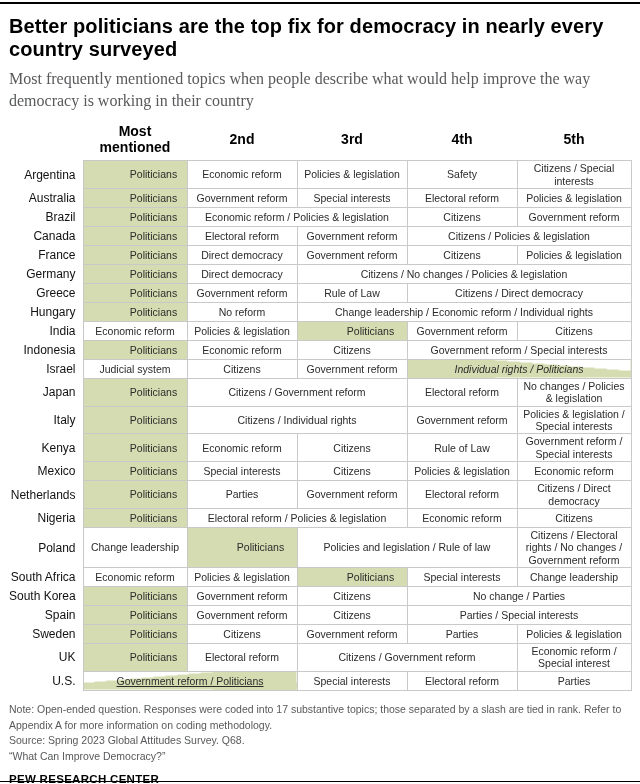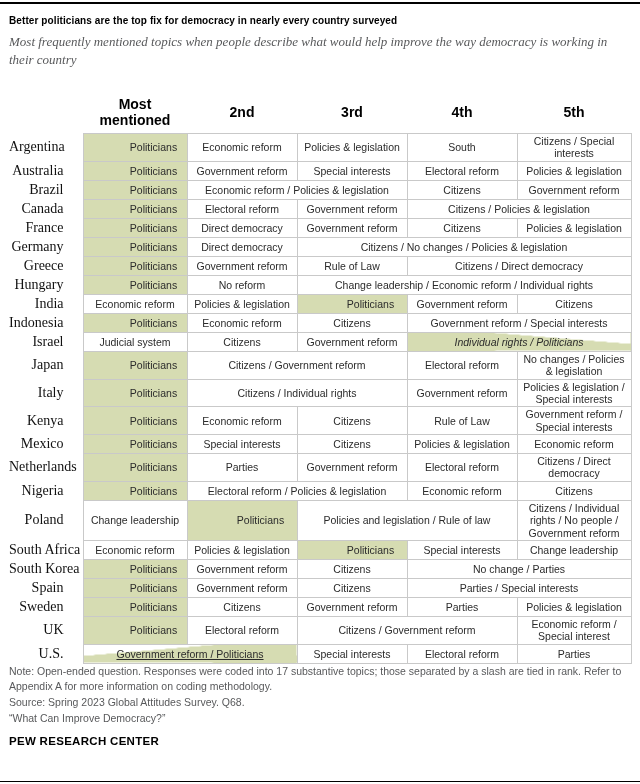--- a/index.html
+++ b/index.html
@@ -13,56 +13,56 @@
   html,body{background:#ffffff;}
   body{
     width:640px;height:784px;overflow:hidden;
     font-family:"Liberation Sans",sans-serif;
     position:relative;
   }
   .top-rule{border-top:2px solid #000;width:640px;margin-top:2px;}
   .bottom-rule{border-top:1.5px solid #000;width:640px;position:absolute;bottom:2px;left:0;}
   .content{padding:0 9px;}
   h1{
-    font-size:10px;font-weight:bold;color:var(--ink);
+    font-size:20px;font-weight:bold;color:var(--ink);
     margin:11px 0 7px 0;letter-spacing:0.1px;
   }
   .subtitle{
-    font-family:"Liberation Serif",serif;font-style:italic;
-    font-size:13px;color:var(--muted);line-height:1.35;
-    margin-bottom:28px;max-width:624px;
+    font-family:"Liberation Serif",serif;
+    font-size:16px;color:var(--muted);line-height:1.35;
+    margin-bottom:12px;max-width:624px;
   }
   table{
     border-collapse:collapse;table-layout:fixed;width:622px;
   }
   col.c-country{width:74px;}
   col.c-1{width:104px;}
   col.c-2{width:110px;}
   col.c-3{width:110px;}
   col.c-4{width:110px;}
   col.c-5{width:114px;}
   thead th{
     font-size:14px;font-weight:bold;color:var(--ink);
     text-align:center;padding:0 0 5px 0;border:none;background:#fff;
   }
   td.country{
-    border:none;text-align:right;padding:1px 19px 1px 0;
-    font-size:14px;color:#111;background:#fff;white-space:nowrap;font-family:Liberation Serif, serif;
+    border:none;text-align:right;padding:1px 7px 1px 0;
+    font-size:12px;color:#111;background:#fff;white-space:nowrap;
   }
   td.cell{
     border:1px solid var(--grid);
     font-size:10.5px;color:var(--cell-ink);
     text-align:center;vertical-align:middle;
     padding:1px 3px;height:19px;line-height:1.18;
   }
   td.hl-full{background:var(--hl);padding-left:40px;}
   td.hl-diag-tr{background:linear-gradient(to top right,var(--hl) 68%,#ffffff 68.6%);font-style:italic;}
   td.hl-diag-tl{background:linear-gradient(to top left,var(--hl) 68%,#ffffff 68.6%);text-decoration:underline;}
   .note{
-    font-size:10.5px;color:var(--muted);line-height:1.5;
+    margin-top:11px;font-size:10.5px;color:var(--muted);line-height:1.5;
     max-width:624px;
   }
   .brand{
     margin-top:8px;font-size:11.5px;font-weight:bold;color:#000;
     letter-spacing:0.3px;
   }
 </style>
 </head>
 <body>
 
@@ -92,21 +92,21 @@
         <th>4th</th>
         <th>5th</th>
       </tr>
     </thead>
     <tbody>
         <tr>
           <td class="country">Argentina</td>
           <td class="cell hl-full">Politicians</td>
           <td class="cell">Economic reform</td>
           <td class="cell">Policies &amp; legislation</td>
-          <td class="cell">South</td>
+          <td class="cell">Safety</td>
           <td class="cell">Citizens / Special interests</td>
         </tr>
         <tr>
           <td class="country">Australia</td>
           <td class="cell hl-full">Politicians</td>
           <td class="cell">Government reform</td>
           <td class="cell">Special interests</td>
           <td class="cell">Electoral reform</td>
           <td class="cell">Policies &amp; legislation</td>
         </tr>
@@ -216,21 +216,21 @@
           <td class="cell hl-full">Politicians</td>
           <td class="cell" colspan="2">Electoral reform / Policies &amp; legislation</td>
           <td class="cell">Economic reform</td>
           <td class="cell">Citizens</td>
         </tr>
         <tr>
           <td class="country">Poland</td>
           <td class="cell">Change leadership</td>
           <td class="cell hl-full">Politicians</td>
           <td class="cell" colspan="2">Policies and legislation / Rule of law</td>
-          <td class="cell">Citizens / Individual rights / No people / Government reform</td>
+          <td class="cell">Citizens / Electoral rights / No changes / Government reform</td>
         </tr>
         <tr>
           <td class="country">South Africa</td>
           <td class="cell">Economic reform</td>
           <td class="cell">Policies &amp; legislation</td>
           <td class="cell hl-full">Politicians</td>
           <td class="cell">Special interests</td>
           <td class="cell">Change leadership</td>
         </tr>
         <tr>

